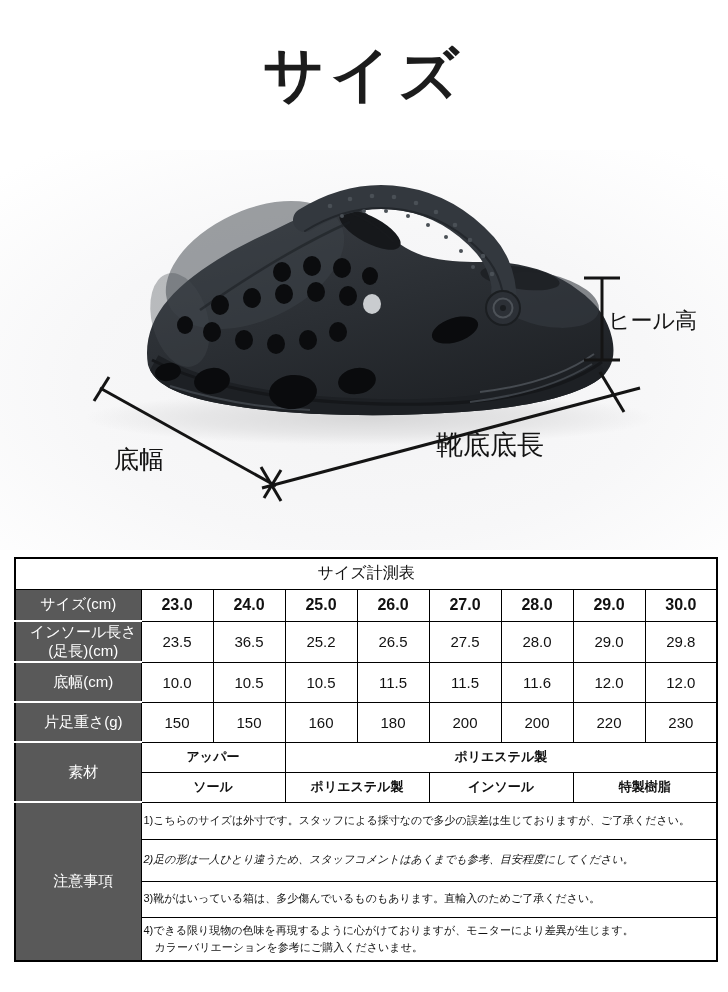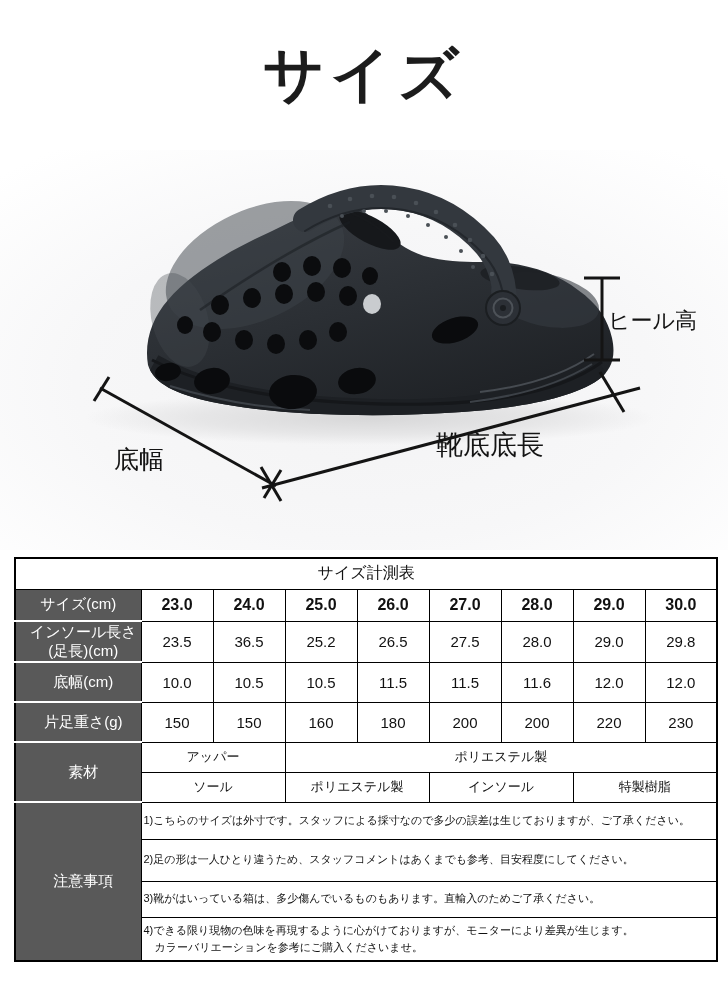--- a/index.html
+++ b/index.html
@@ -22,28 +22,28 @@
     position:absolute;left:14px;top:557px;width:702px;
     border-collapse:collapse;table-layout:fixed;
     border:2px solid #000;color:#111;
   }
   .size-table td{border:1px solid #000;padding:0;text-align:center;vertical-align:middle;overflow:hidden;}
   .size-table .lbl{background:#595959;color:#fff;font-size:15px;font-weight:400;line-height:1.25;padding:0 2px;}
   .size-table .lbl-sep{border-top:2px solid #ffffff;padding-left:12px;}
   .size-table .tbl-title{font-weight:400;font-size:16px;background:#fff;}
   .size-table .size-val{font-weight:700;font-size:16px;}
   .size-table .num{font-size:15px;font-weight:400;}
-  .size-table .mat{font-size:13px;font-weight:400;}
+  .size-table .mat{font-size:13px;font-weight:700;}
   .size-table .note{
     font-size:11px;font-weight:400;text-align:left;
     padding:3px 2px;line-height:1.55;white-space:pre-line;
   }
   .r-title{height:31px;} .r-size{height:32px;} .r-insole{height:41px;}
   .r-width{height:40px;} .r-weight{height:40px;} .r-mat{height:30px;}
-  .r-note1{height:37px;} .r-note2{height:42px;} .r-note3{height:36px;} .r-note4{height:44px;}
+  .r-note1{height:37px;} .r-note2{height:42px;font-style:italic;} .r-note3{height:36px;} .r-note4{height:44px;}
 </style>
 </head>
 <body>
 
 <h1 class="page-title">サイズ</h1>
 
 <svg class="photo-svg" viewBox="0 0 728 400">
   <defs>
     <radialGradient id="bgGrad" cx="50%" cy="58%" r="72%">
       <stop offset="0%" stop-color="#f3f3f4"></stop>

